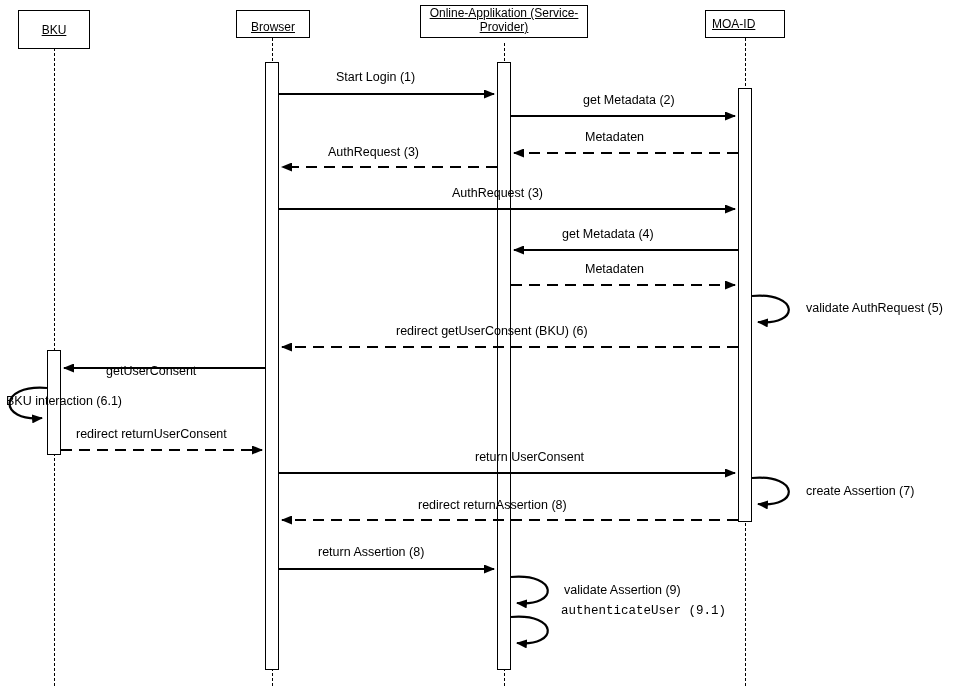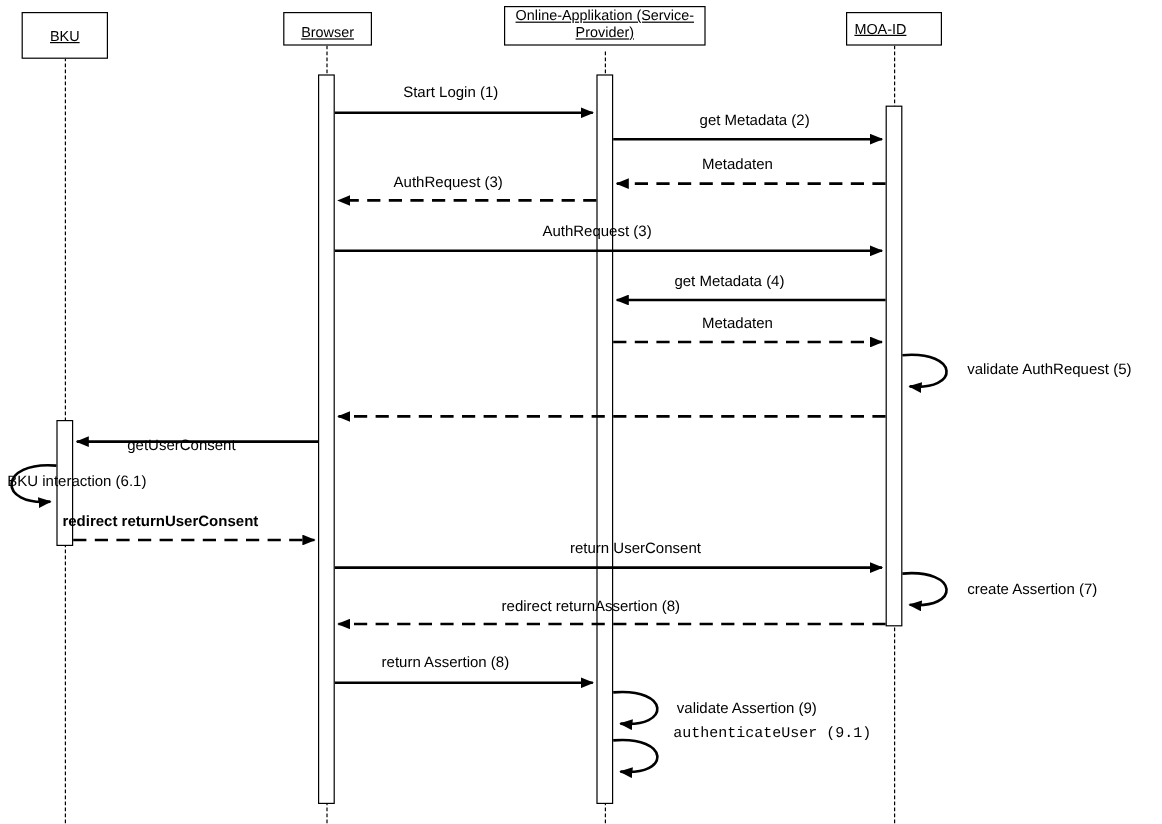--- a/index.html
+++ b/index.html
@@ -139,22 +139,23 @@
     <path d="M47,388 C-2,384 -2,422 42,418" fill="none" stroke="#000000" stroke-width="2.2" marker-end="url(#arrowFilled)"></path>
   </svg>
 
   <div class="msg-label" style="left:336px; top:70px;">Start Login (1)</div>
   <div class="msg-label" style="left:563px; top:93px;margin-left:20px;">get Metadata (2)</div>
   <div class="msg-label" style="left:585px; top:130px;">Metadaten</div>
   <div class="msg-label" style="left:328px; top:145px;">AuthRequest (3)</div>
   <div class="msg-label" style="left:452px; top:186px;">AuthRequest (3)</div>
   <div class="msg-label" style="left:562px; top:227px;">get Metadata (4)</div>
   <div class="msg-label" style="left:585px; top:262px;">Metadaten</div>
+  <div class="msg-label" style="left:396px; top:324px;">redirect getUserConsent (BKU) (6)</div>
   <div class="msg-label" style="left:106px; top:364px;">getUserConsent</div>
-  <div class="msg-label" style="left:52px; top:427px;font-weight:bold;">redirect returnUserConsent</div>
+  <div class="msg-label" style="left:76px; top:427px;">redirect returnUserConsent</div>
   <div class="msg-label" style="left:443px; top:450px;padding-left:32px;">return UserConsent</div>
   <div class="msg-label" style="left:418px; top:498px;">redirect returnAssertion (8)</div>
   <div class="msg-label" style="left:318px; top:545px;">return Assertion (8)</div>
 
   <div class="self-label" style="left:806px; top:301px;">validate AuthRequest (5)</div>
   <div class="self-label" style="left:806px; top:484px;">create Assertion (7)</div>
   <div class="self-label" style="left:564px; top:583px;">validate Assertion (9)</div>
   <div class="self-label" style="left:561px; top:604px;font-family:Liberation Mono, monospace;">authenticateUser (9.1)</div>
   <div class="self-label" style="left:6px; top:394px;">BKU interaction (6.1)</div>
 

